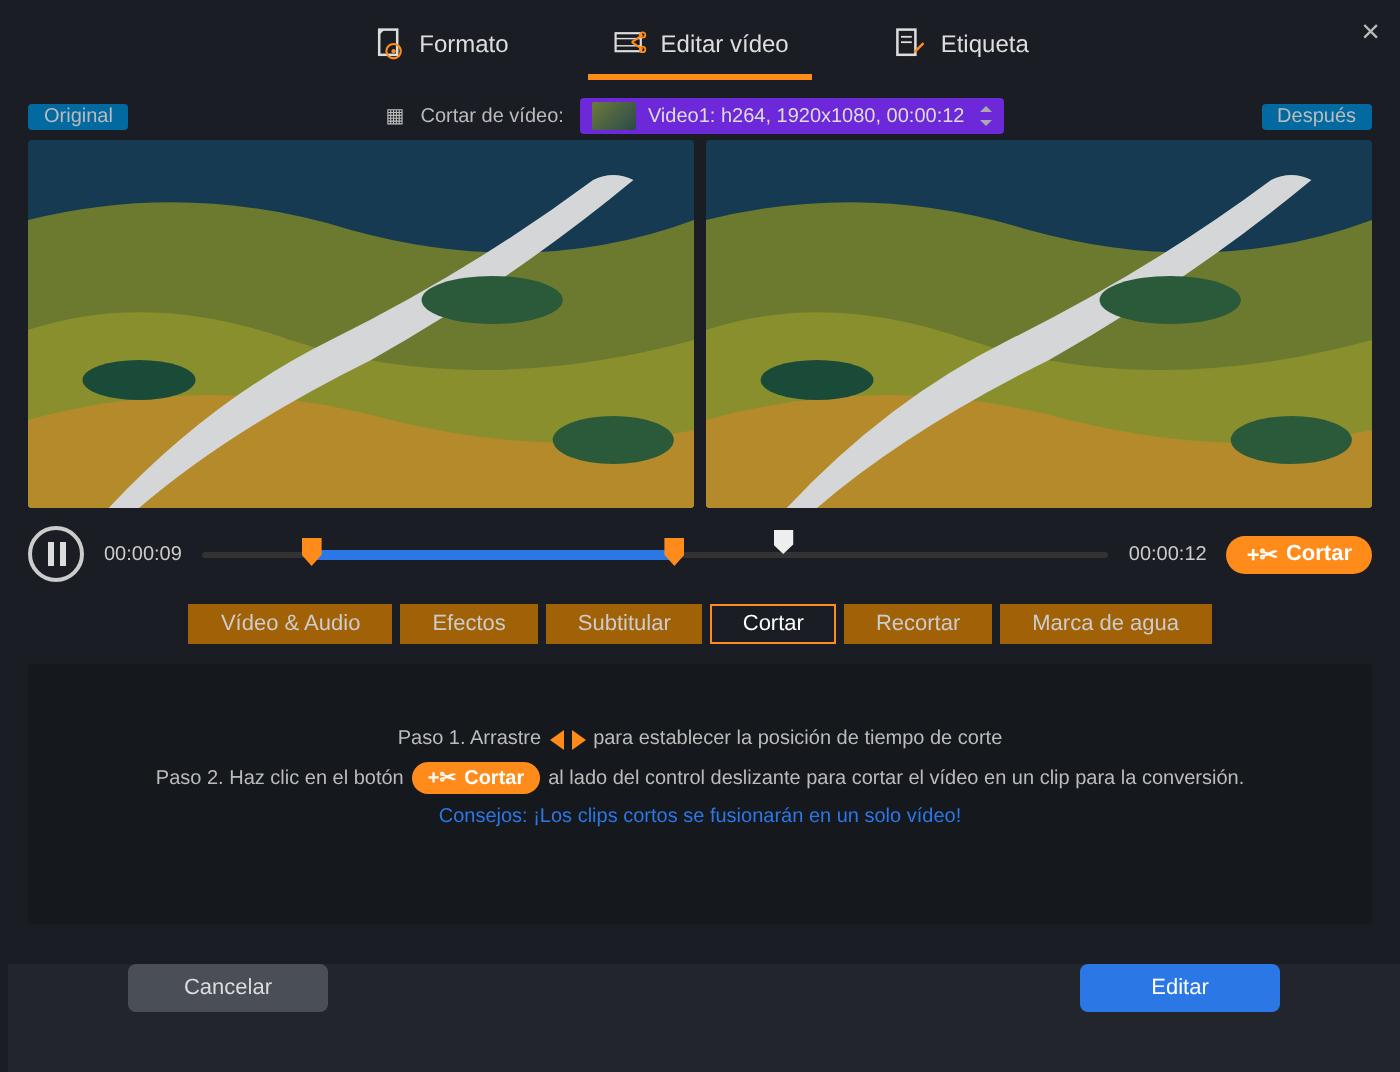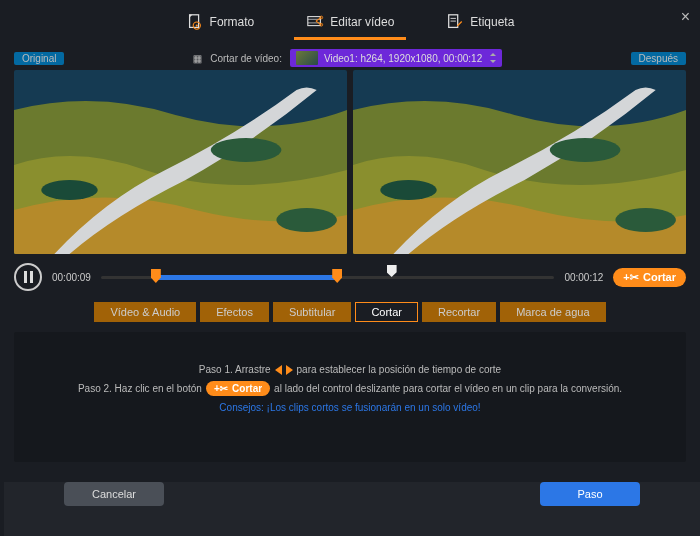--- a/index.html
+++ b/index.html
@@ -183,14 +183,14 @@
       <span>+✂</span>
       <span>Cortar</span>
     </span>
     <span>al lado del control deslizante para cortar el vídeo en un clip para la conversión.</span>
   </div>
   <div class="tip">Consejos: ¡Los clips cortos se fusionarán en un solo vídeo!</div>
 </div>
 
 <div class="footer">
   <div class="btn cancel">Cancelar</div>
-  <div class="btn ok">Paso</div>
+  <div class="btn ok">Editar</div>
 </div>
 
 </body></html>

